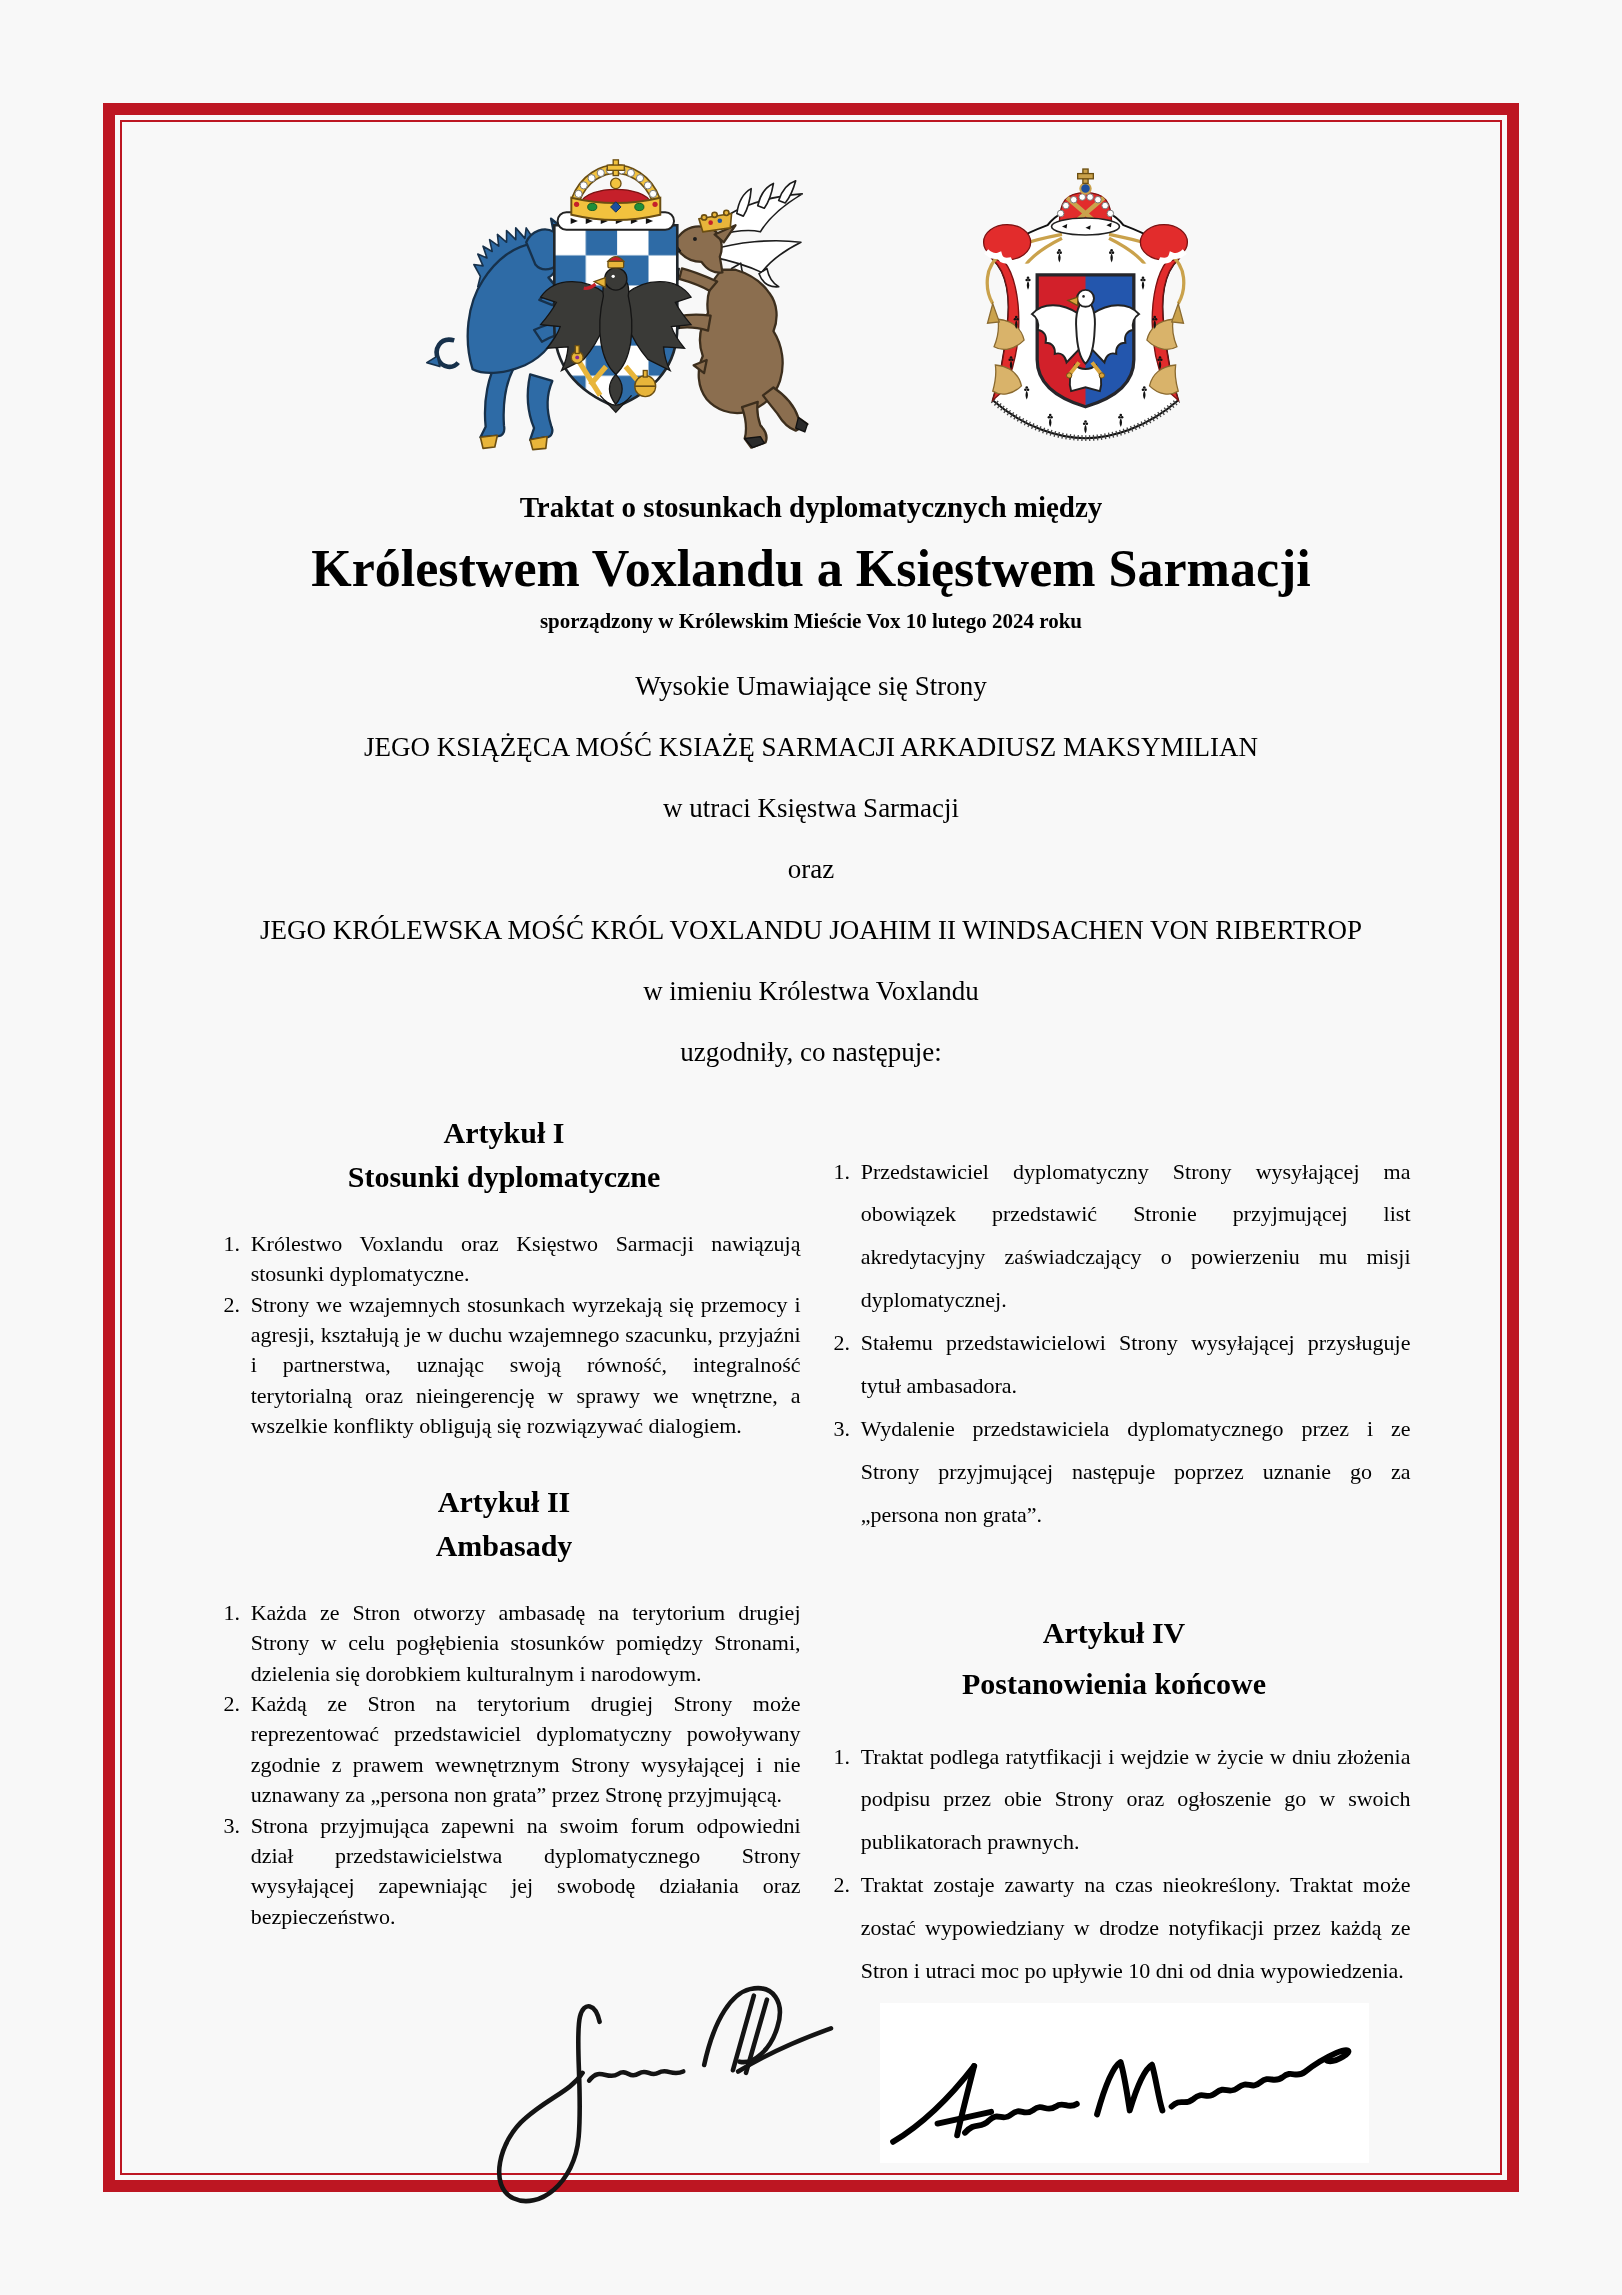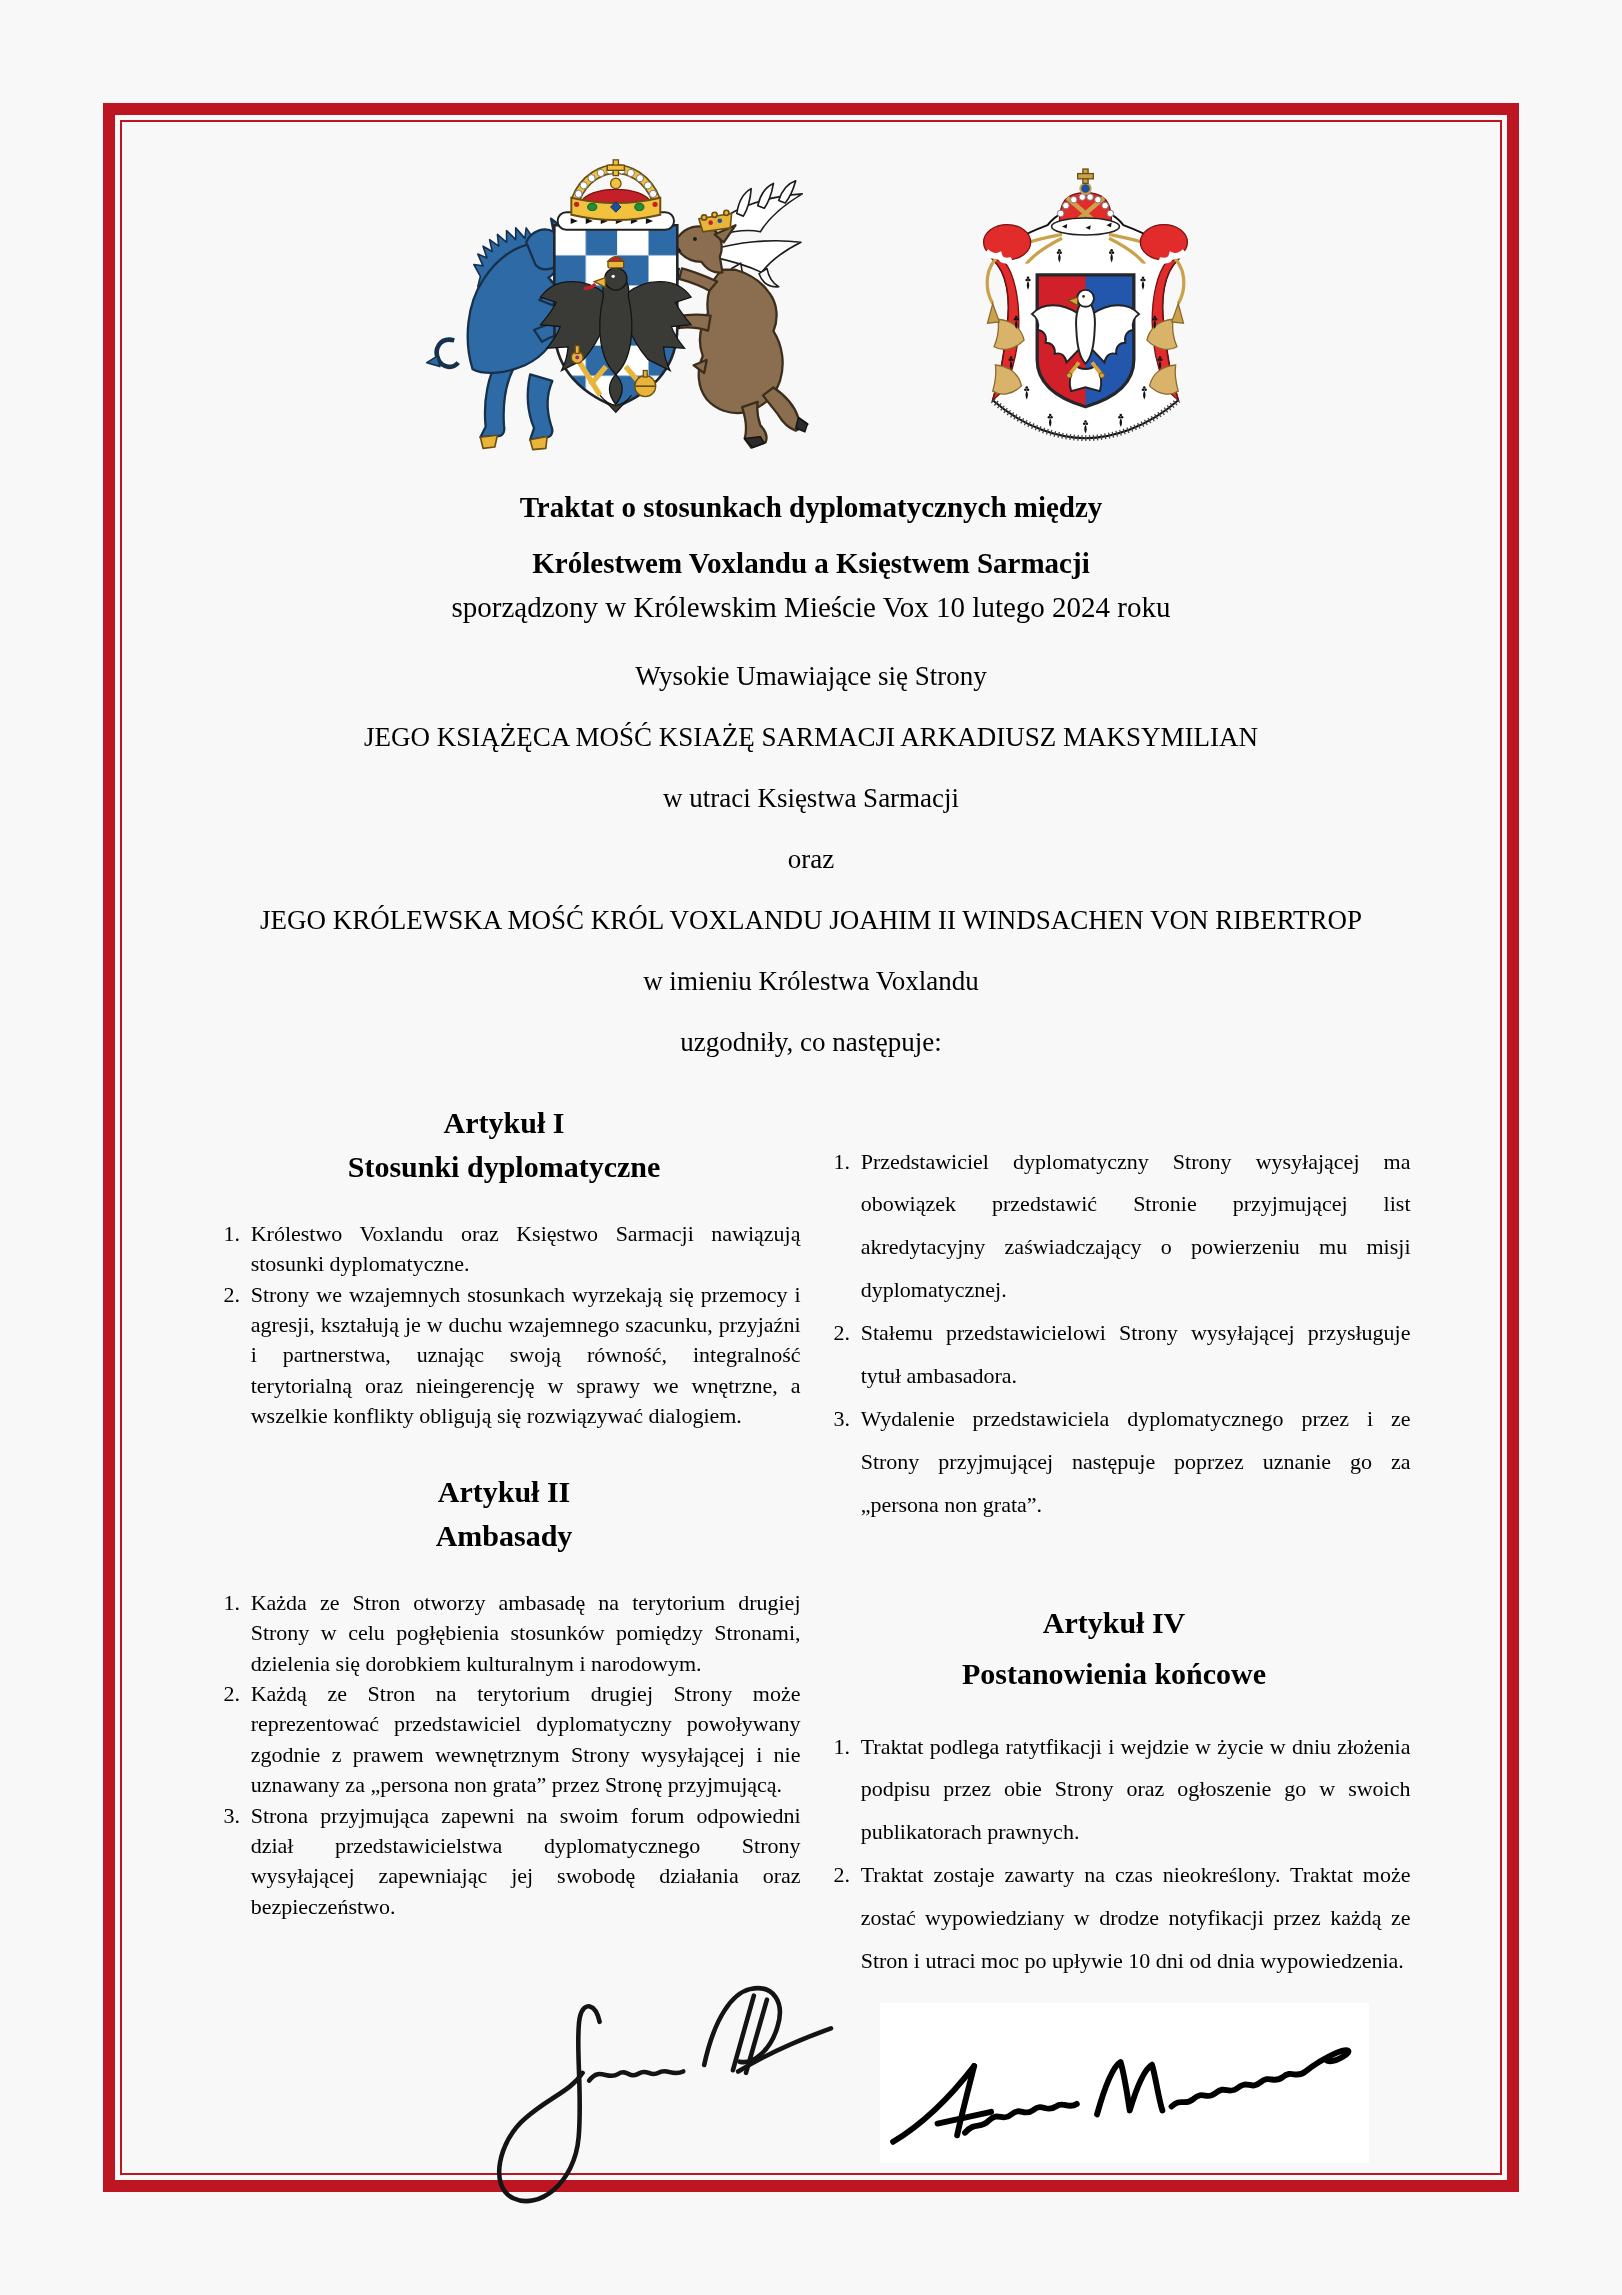--- a/index.html
+++ b/index.html
@@ -22,22 +22,22 @@
     pointer-events:none;
   }
   .content { position:absolute; left:124px; top:124px; right:124px; bottom:124px; }
 
   .arms-row {
     display:flex; justify-content:center; align-items:flex-start;
     gap:150px; margin-top:41px;
   }
   .title-block { text-align:center; }
   .title-line1 { font-size:29px; font-weight:bold; margin-top:38px; }
-  .title-line2 { font-size:29px; font-weight:bold; margin-top:23px; }
-  .title-line3 { font-size:29px; font-weight:normal; margin-top:10.5px; }
+  .title-line2 { font-size:52px; font-weight:bold; margin-top:15px; }
+  .title-line3 { font-size:21px; font-weight:bold; margin-top:10.5px; }
 
   .preamble { text-align:center; }
   .pre-line { font-size:27px; margin-top:30px; }
   .pre-line:first-child { margin-top:37px; }
 
   .columns {
     width:1207px; margin:48px auto 0;
     display:flex; gap:17px;
   }
   .col { width:593px; }

